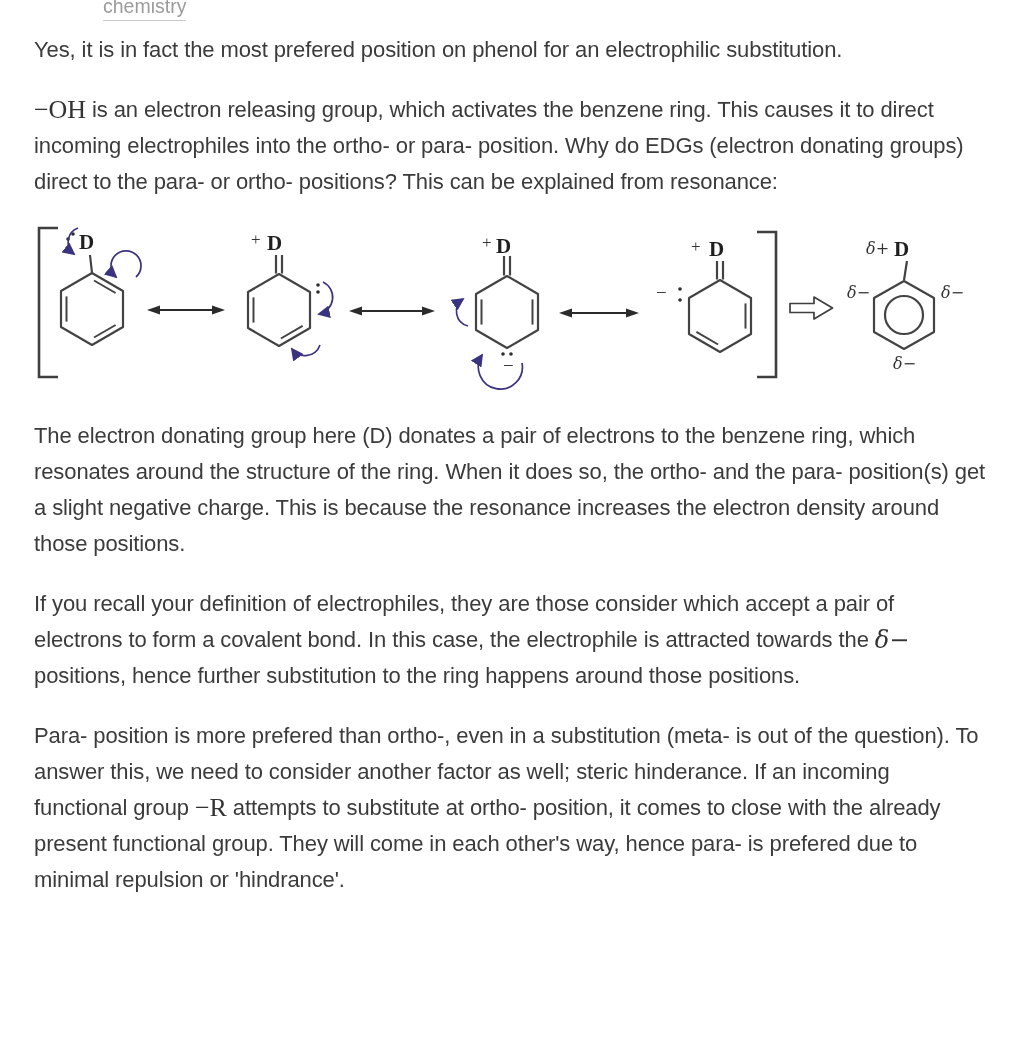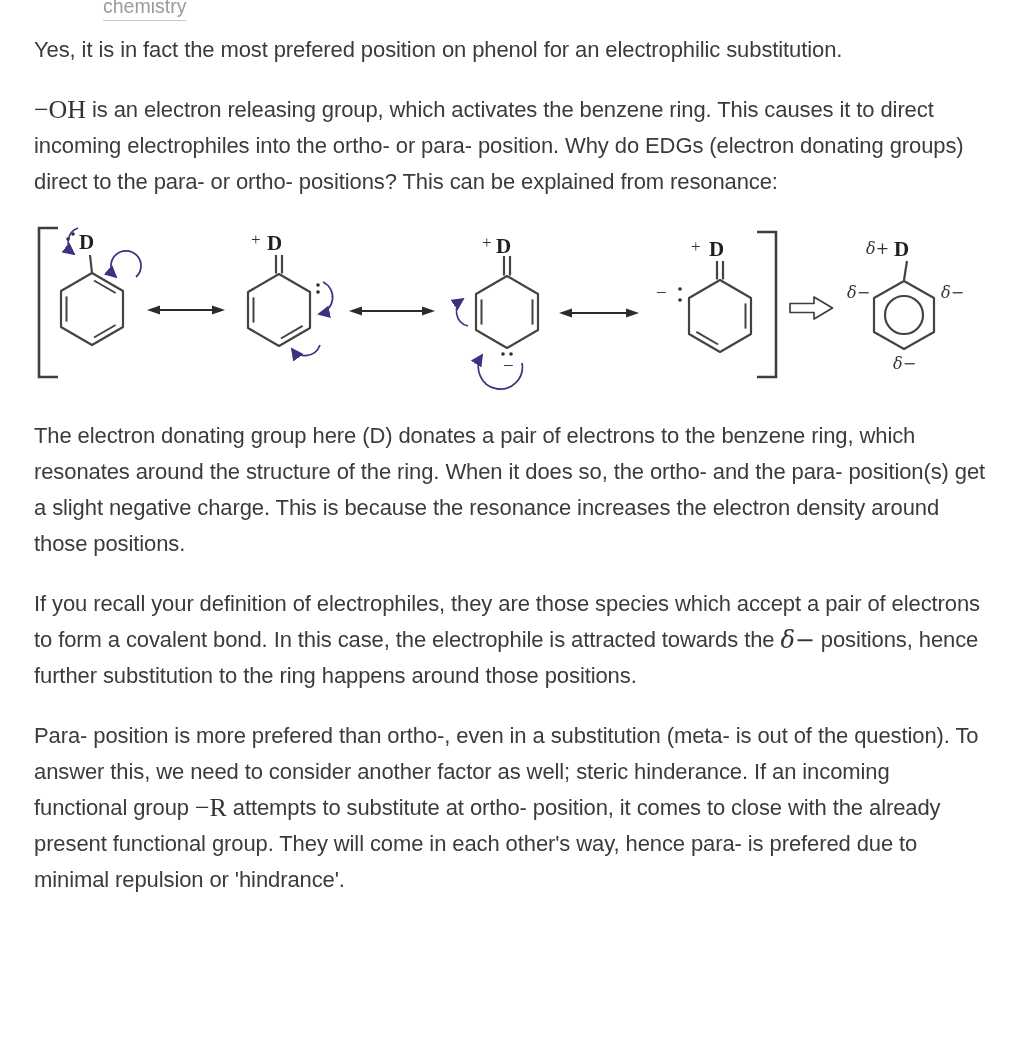--- a/index.html
+++ b/index.html
@@ -176,17 +176,17 @@
         <text class="dlabel" x="864" y="42">D</text>
         <text class="deltalabel" x="817" y="84">δ−</text>
         <text class="deltalabel" x="911" y="84">δ−</text>
         <text class="deltalabel" x="863" y="155">δ−</text>
       </g>
     </svg>
   </figure>
 
   <p class="para">The electron donating group here (D) donates a pair of electrons to the benzene ring, which resonates around the structure of the ring. When it does so, the ortho- and the para- position(s) get a slight negative charge. This is because the resonance increases the electron density around those positions.</p>
 
-  <p class="para"><span>If you recall your definition of electrophiles, they are those species which accept a pair of electrons to form a covalent bond. In this case, the electrophile is attracted towards the </span><span class="math italic">δ−</span><span> positions, hence further substitution to the ring happens around those positions.</span></p>
+  <p class="para"><span>If you recall your definition of electrophiles, they are those consider which accept a pair of electrons to form a covalent bond. In this case, the electrophile is attracted towards the </span><span class="math italic">δ−</span><span> positions, hence further substitution to the ring happens around those positions.</span></p>
 
   <p class="para"><span>Para- position is more prefered than ortho-, even in a substitution (meta- is out of the question). To answer this, we need to consider another factor as well; steric hinderance. If an incoming functional group </span><span class="math">−R</span><span> attempts to substitute at ortho- position, it comes to close with the already present functional group. They will come in each other's way, hence para- is prefered due to minimal repulsion or 'hindrance'.</span></p>
 
 </div>
 
 </body></html>

